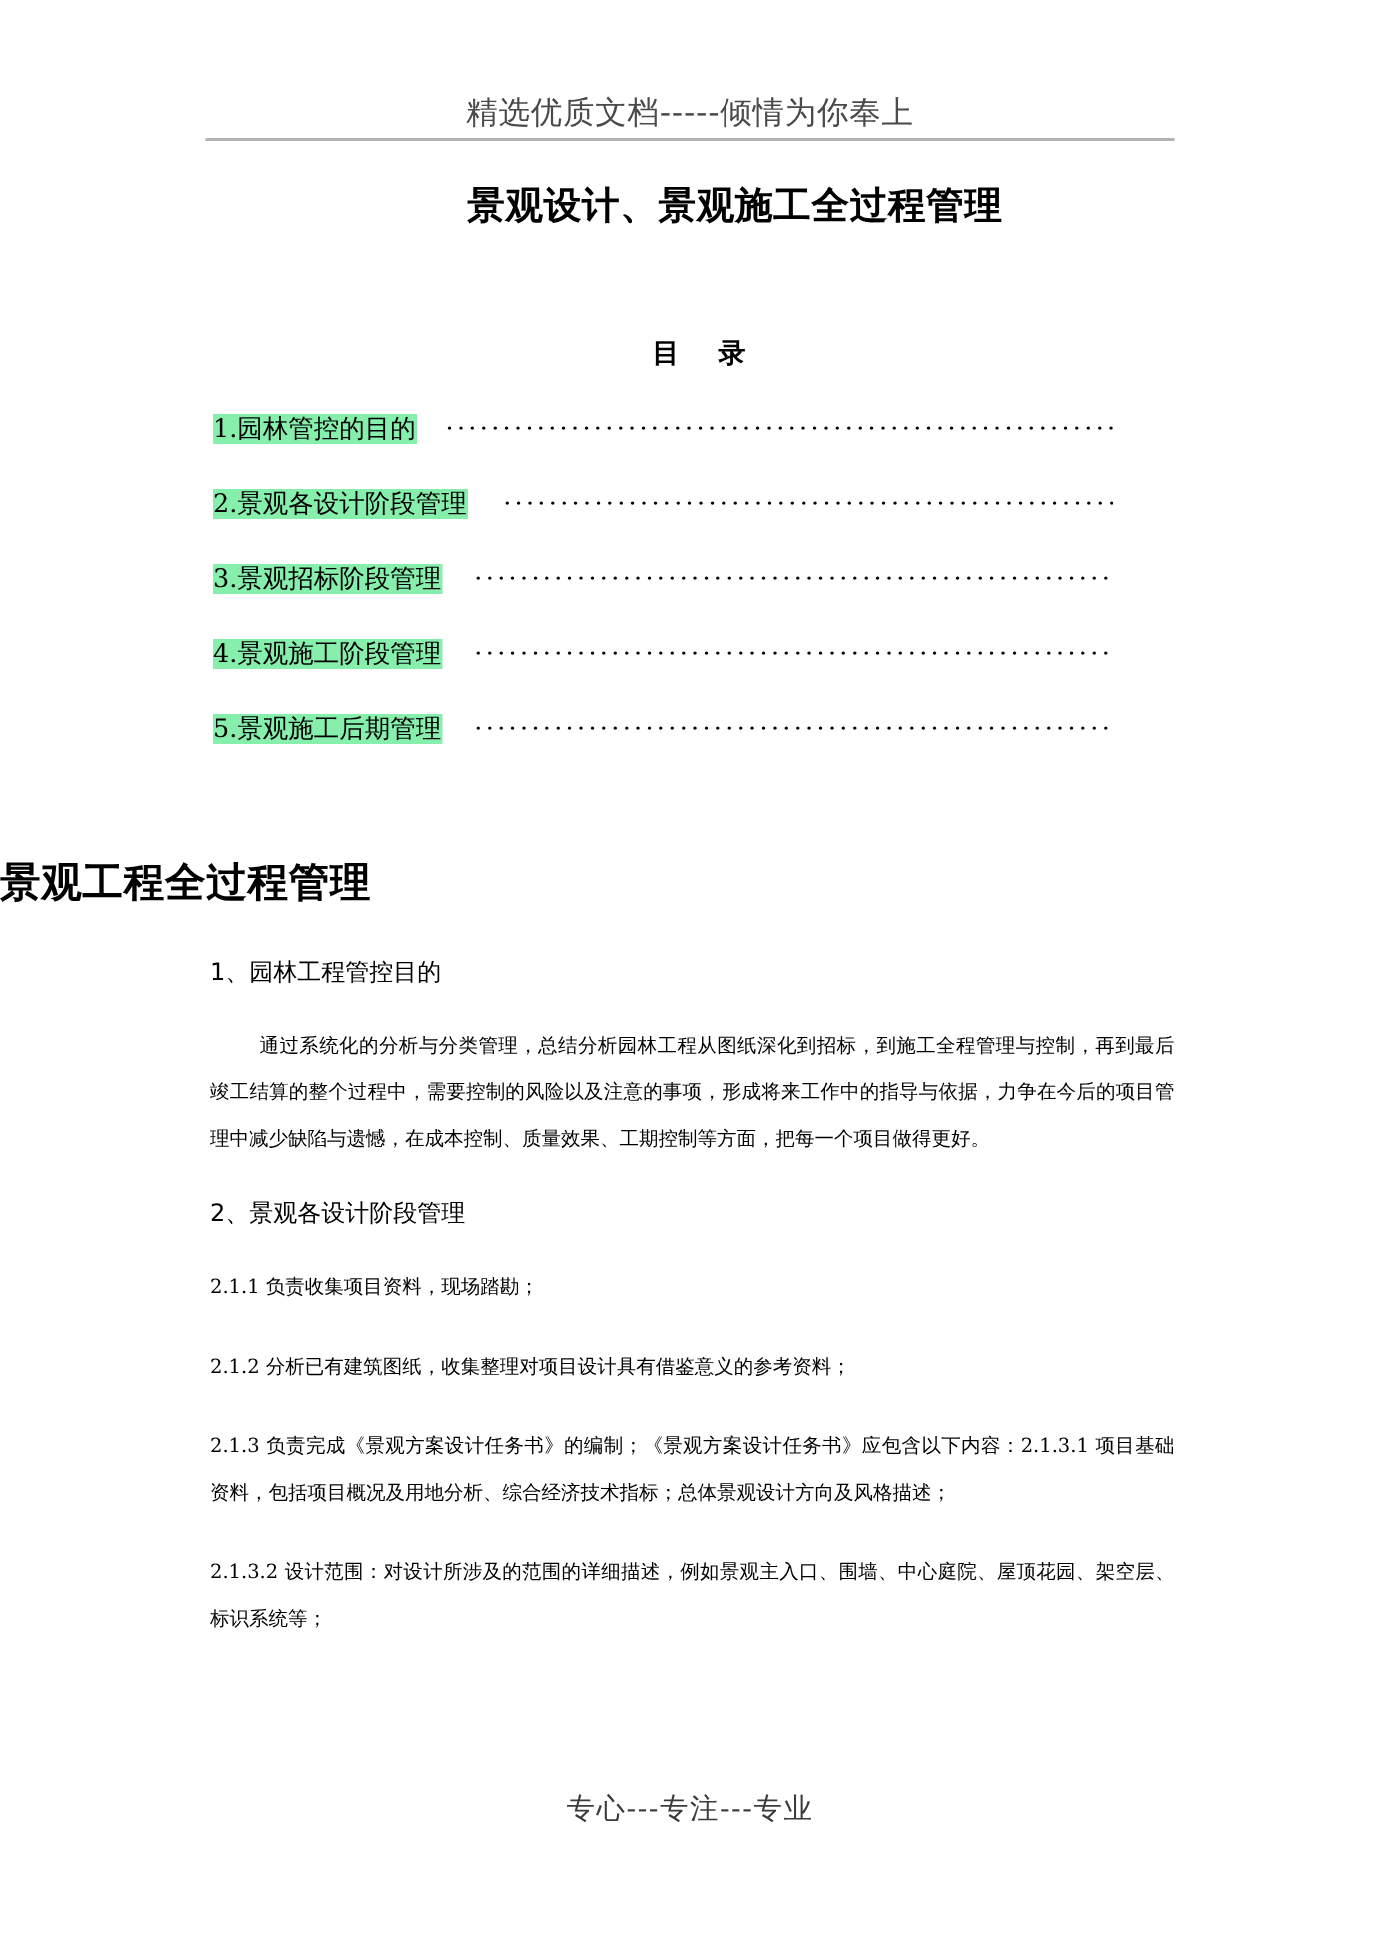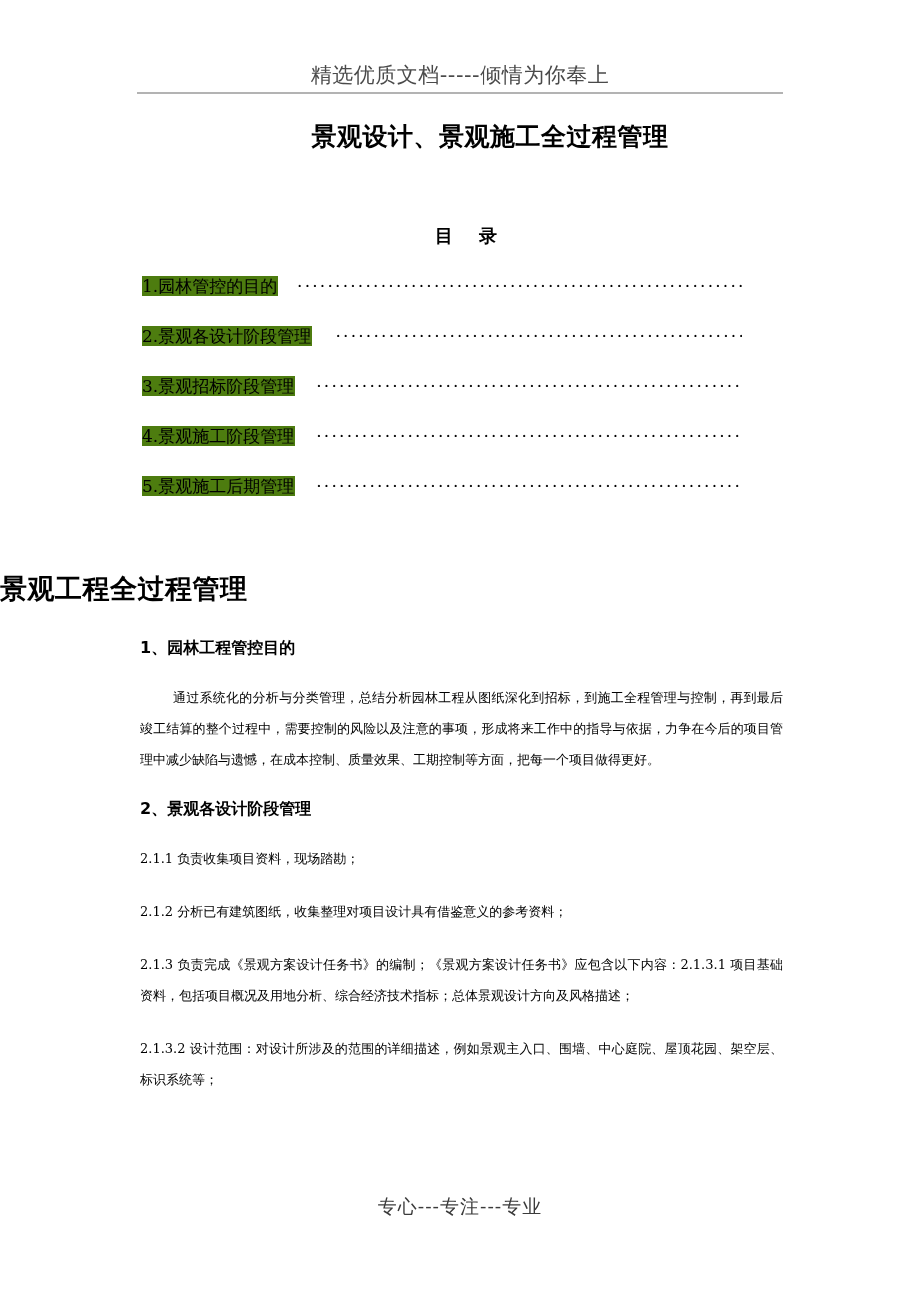--- a/index.html
+++ b/index.html
@@ -87,21 +87,21 @@
   .toc-item {
     position: relative;
     font-size: 17px;
     line-height: 22px;
     height: 22px;
     margin-bottom: 28px;
     white-space: nowrap;
     overflow: hidden;
   }
   .toc-item .label {
-    background: #4d7c0f;
+    background: #86efac;
     position: relative;
     z-index: 2;
     padding-right: 1px;
   }
   .toc-item .leader {
     position: absolute;
     left: 0;
     top: 0;
     width: 600px;
     z-index: 1;
@@ -136,21 +136,21 @@
 
   
   .body-flow {
     position: absolute;
     left: 140px;
     top: 636px;
     width: 643px;
   }
   .sub-heading {
     font-family: "DejaVu Sans", "Liberation Sans", sans-serif;
-    font-weight: bold;
+    font-weight: normal;
     font-size: 16px;
     line-height: 24px;
     margin: 0 0 22px 0;
   }
   .para {
     font-family: "DejaVu Serif", "Liberation Serif", serif;
     font-size: 13px;
     line-height: 31px;
     margin: 0 0 22px 0;
     text-align: justify;

